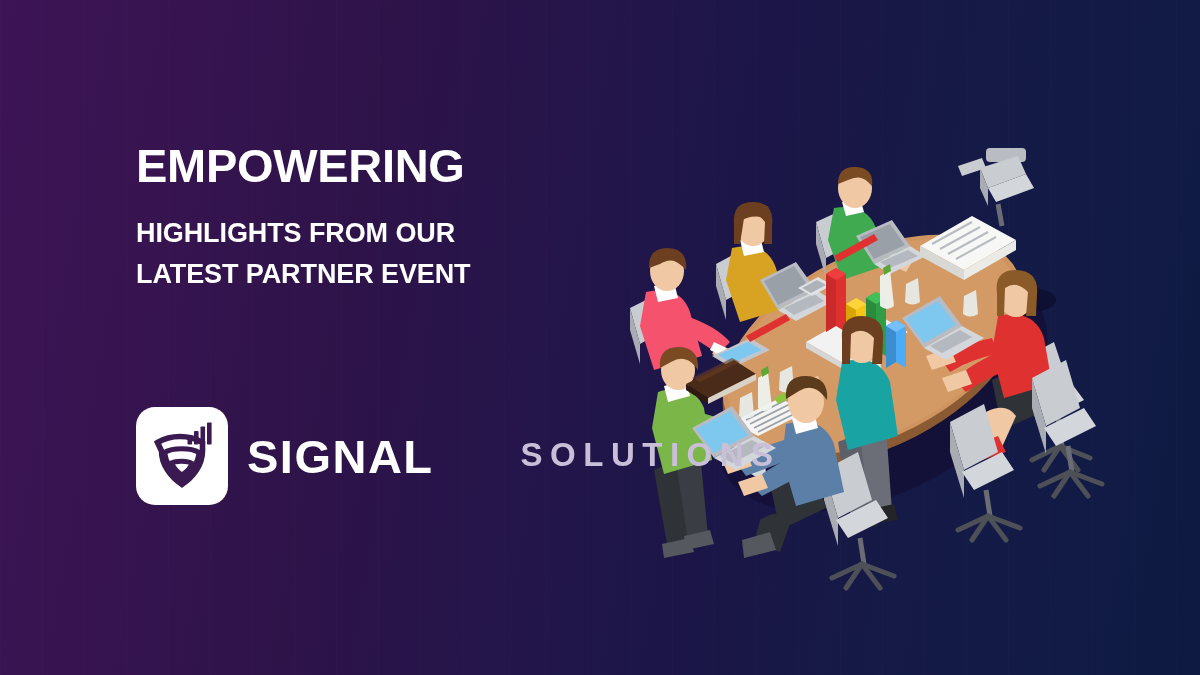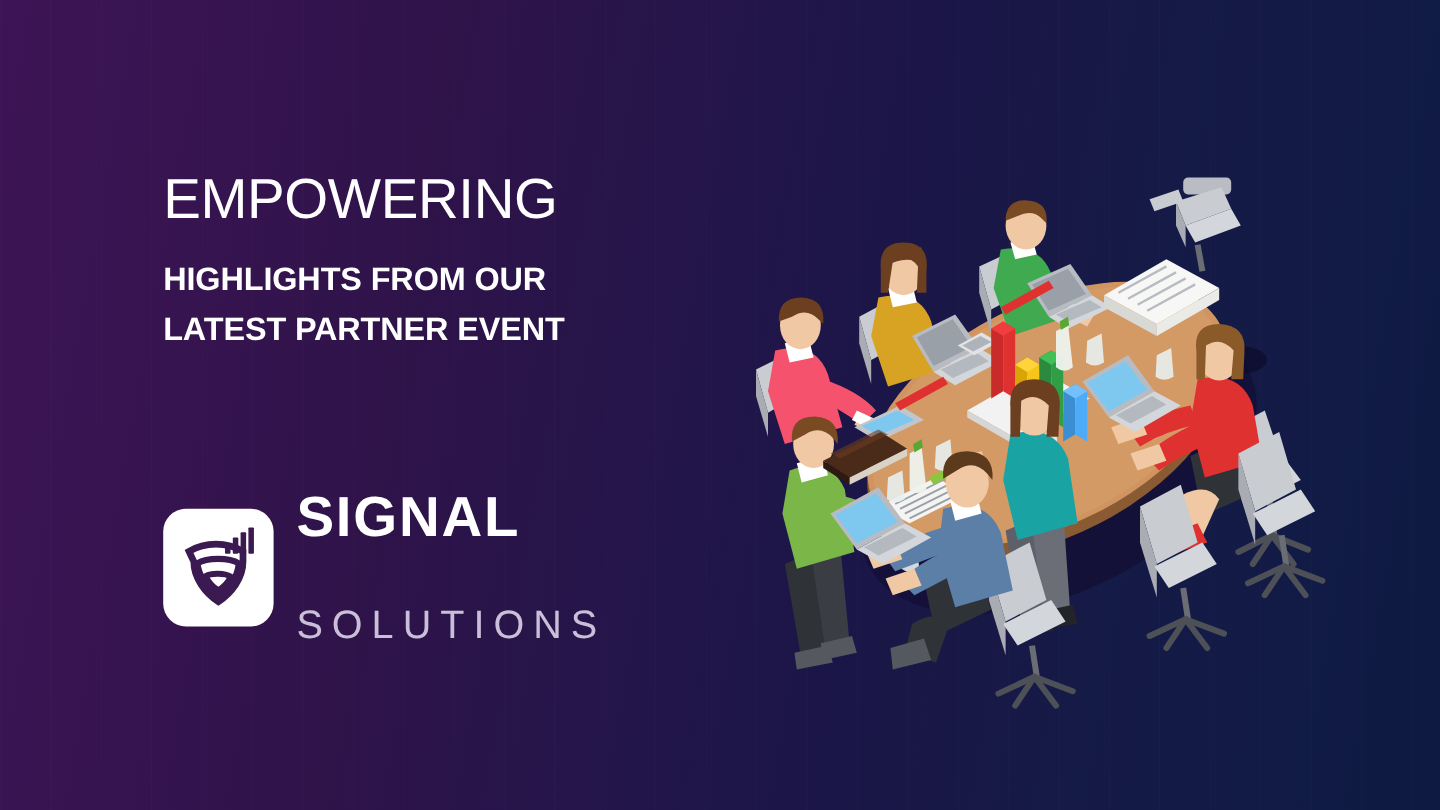--- a/index.html
+++ b/index.html
@@ -37,21 +37,21 @@
     pointer-events:none;
   }
 
   
   .copy { position:absolute; left:136px; top:138px; width:470px; z-index:5; }
 
   .headline {
     color:#ffffff;
     font-size:47px;
     line-height:55px;
-    font-weight:normal;
+    font-weight:bold;
     letter-spacing:-0.3px;
     text-transform:uppercase;
     white-space:nowrap;
   }
   .subhead {
     margin-top:20px;
     color:#ffffff;
     font-size:27px;
     line-height:41px;
     font-weight:bold;
@@ -65,35 +65,36 @@
     position:absolute; left:136px; top:407px;
     display:flex; align-items:center; gap:19px; z-index:5;
   }
   .logo-tile {
     width:92px; height:98px;
     background:#ffffff;
     border-radius:19px;
     display:flex; align-items:center; justify-content:center;
     flex:none;
   }
-  .logo-words { display:flex; flex-direction:column; justify-content:center;gap:45px; }
+  .logo-words { display:flex; justify-content:center;gap:45px; }
   .wordmark-main {
     color:#ffffff;
     font-size:47px;
     line-height:47px;
     font-weight:bold;
     letter-spacing:1.5px;
   }
   .wordmark-sub {
     color:#c9bfd8;
     font-size:33px;
     line-height:36px;
-    font-weight:400;
+    font-weight:700;
     letter-spacing:7.5px;
     margin-top:4px;
+    margin-left:42px;
   }
 
   
   .illustration { position:absolute; left:620px; top:140px; width:500px; height:430px; z-index:4; }
   .illustration svg { display:block; width:100%; height:100%; overflow:visible; }
 </style>
 </head>
 <body>
 
 <div id="banner">

